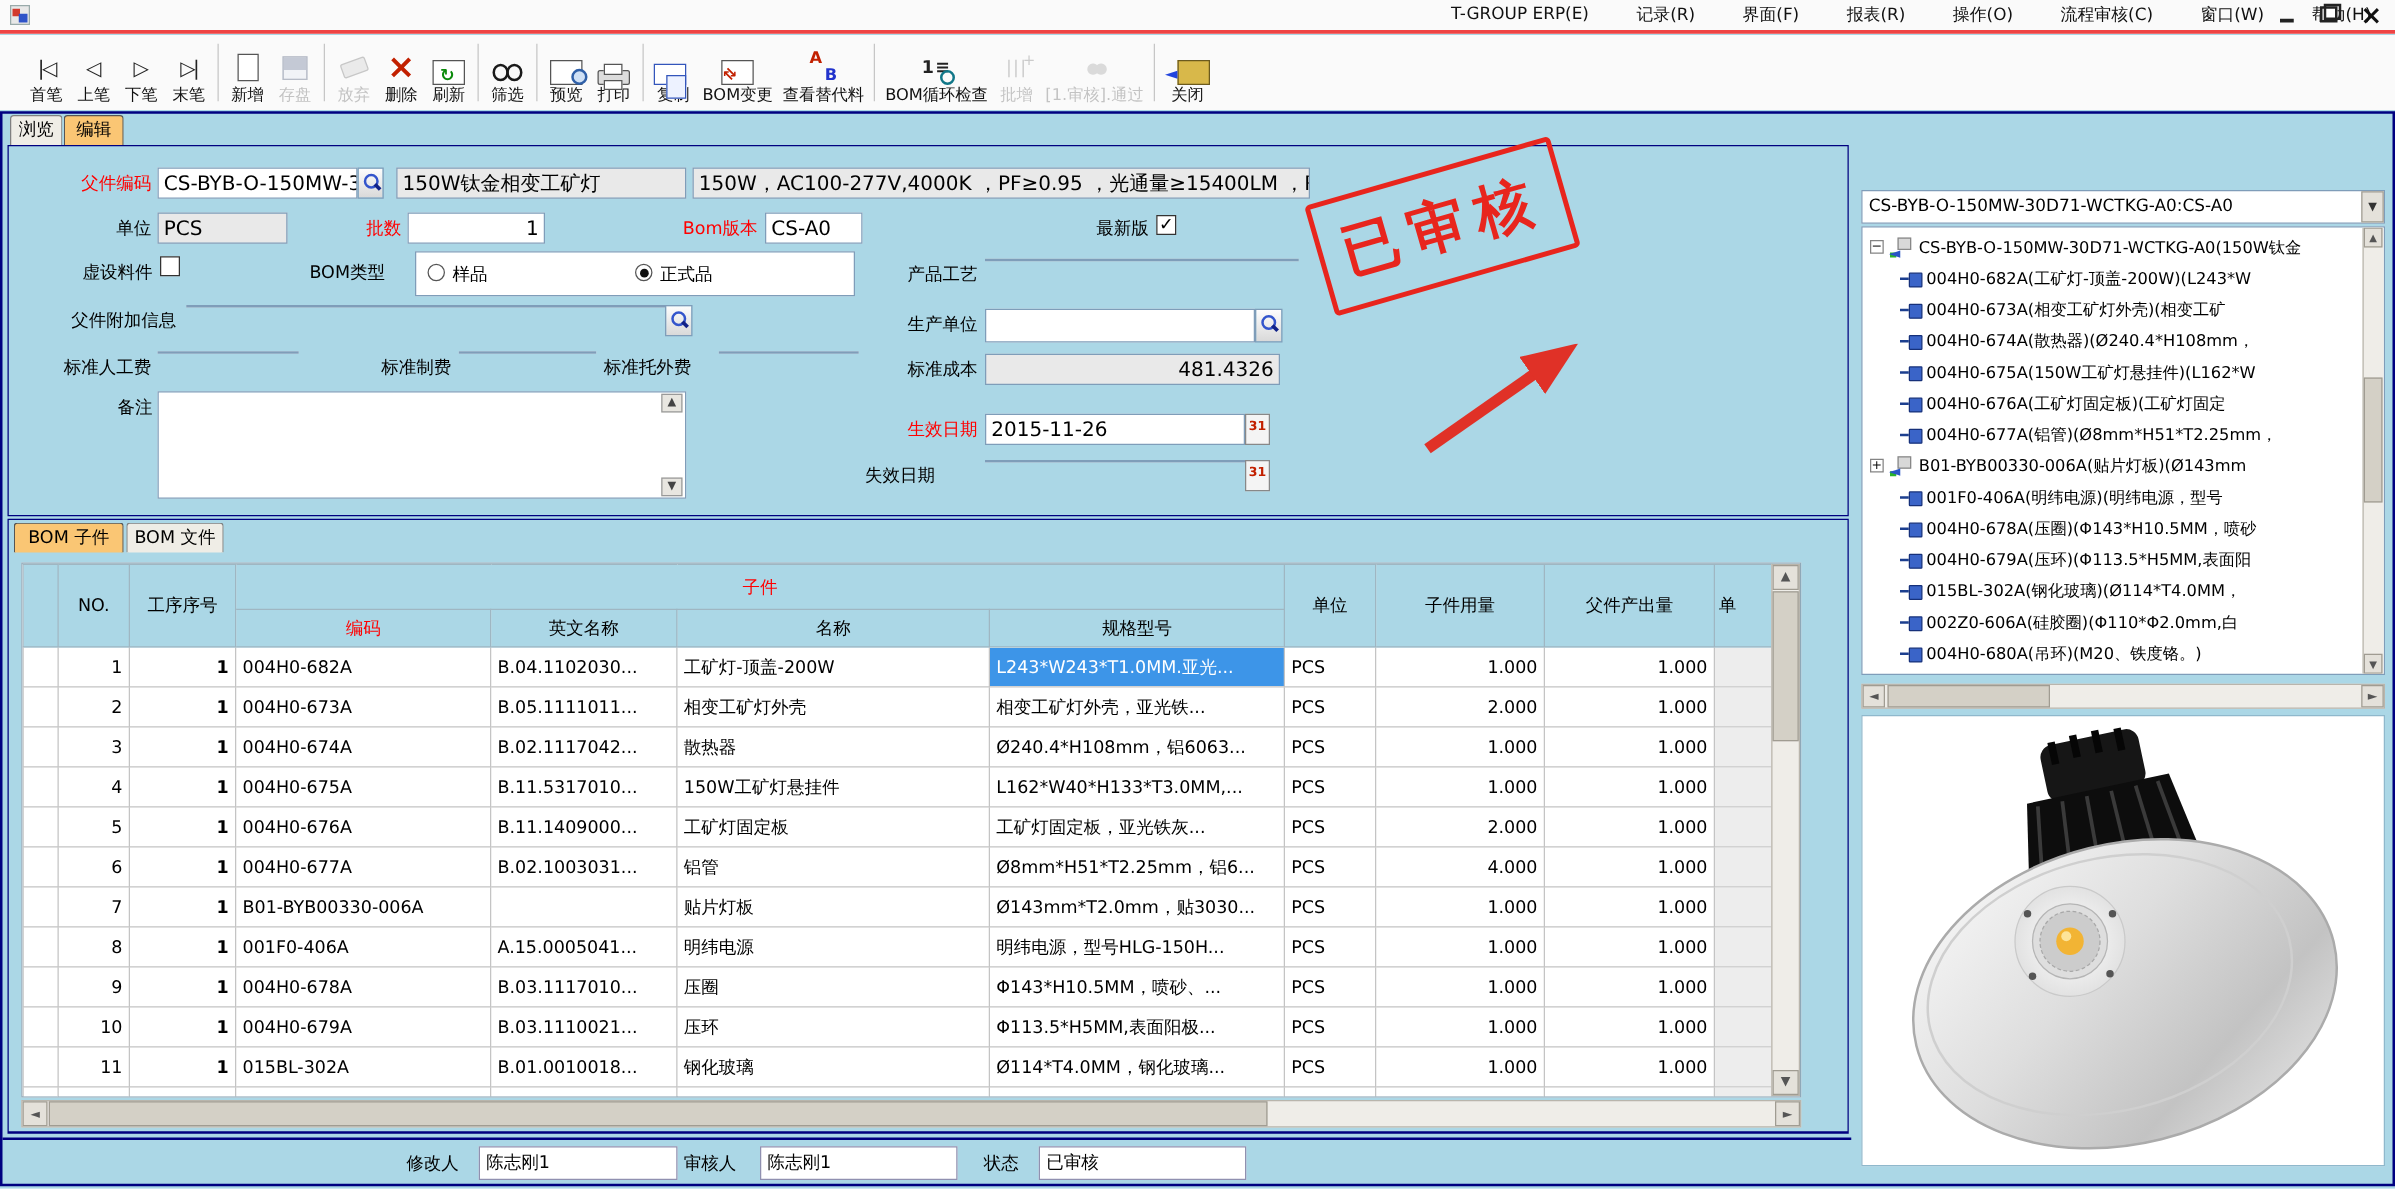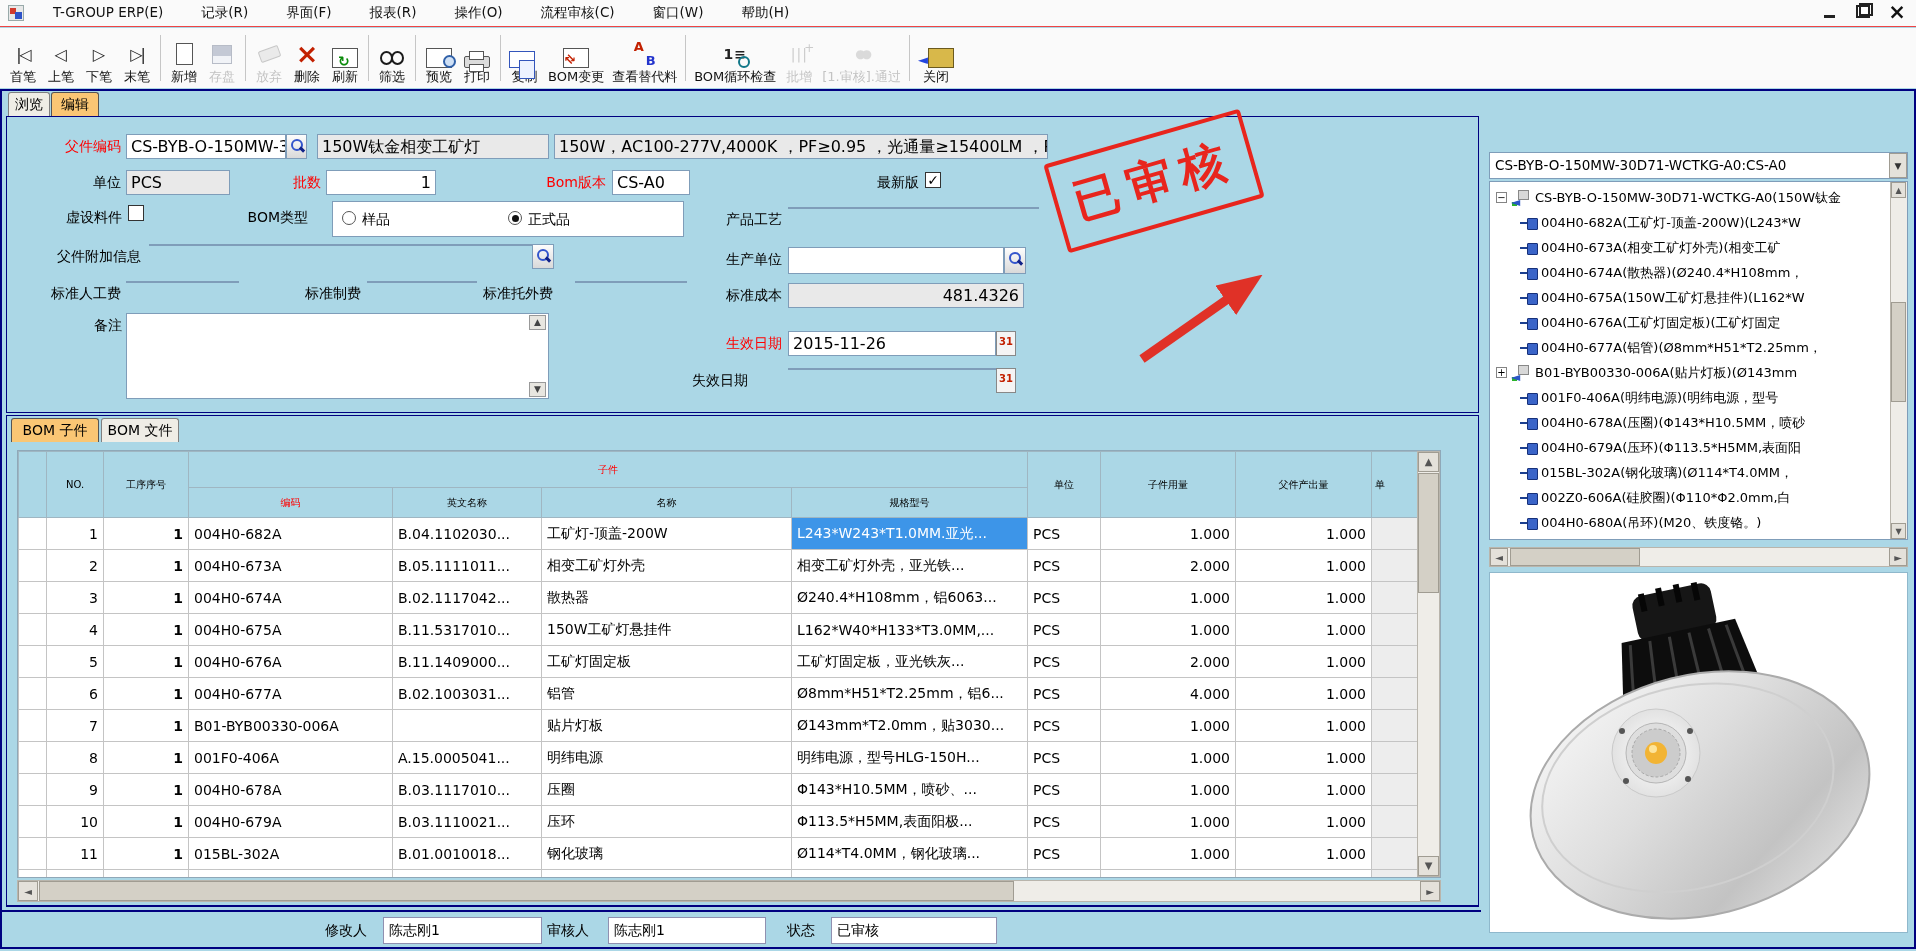--- a/index.html
+++ b/index.html
@@ -2,37 +2,37 @@
 <html><head>
 <meta charset="utf-8">
 <style>
   * { margin:0; padding:0; box-sizing:border-box; }
   html,body { width:1916px; height:951px; overflow:hidden;
     font-family:"DejaVu Sans", sans-serif; background:#fff; }
   #win { position:relative; width:1916px; height:951px; background:#ABD7E6; }
 
   
   #menubar { position:absolute; left:0; top:0; width:1916px; height:27px;
-    background:#FAFAFA; border-bottom:1px solid #ef4444; display:flex; align-items:center; }
+    background:#FAFAFA; border-bottom:3px solid #ef4444; display:flex; align-items:center;justify-content:space-between; }
   .app-icon { position:relative; width:16px; height:16px; margin:0 10px 0 8px;
     background:#E8E8E8; border:1px solid #9AA; }
   .app-icon::before { content:""; position:absolute; left:1px; top:2px; width:6px; height:6px; background:#D23A2E; }
   .app-icon::after  { content:""; position:absolute; right:1px; bottom:1px; width:7px; height:7px; background:#2E53C8; }
   .menu-item { font-size:13.5px; color:#111; padding:4px 19px; white-space:nowrap; cursor:default; }
   #win-controls { position:absolute; right:8px; top:3px; display:flex; gap:12px; align-items:center; }
   .wc { width:22px; height:18px; display:flex; align-items:center; justify-content:center; }
   .wc-min::before { content:""; width:11px; height:3px; background:#222; margin-top:8px; }
   .wc-restore { position:relative; }
   .wc-restore::before { content:""; position:absolute; left:4px; top:2px; width:10px; height:9px; border:2px solid #222; background:#fff; }
   .wc-restore::after  { content:""; position:absolute; left:7px; top:0px; width:10px; height:9px; border:2px solid #222; }
   .wc-close::before { content:"×"; font-size:21px; font-weight:bold; color:#111; line-height:14px; }
 
   
   #toolbar { position:absolute; left:0; top:28px; width:1916px; height:60px;
-    background:#FAFAFA; display:flex; align-items:center; padding-left:4px; }
+    background:#FAFAFA; display:flex; align-items:center; padding-left:18px; }
   .tb-wrap { display:flex; align-items:center; height:56px; }
   .tb-sep { width:1px; height:46px; background:#C6C6C6; margin:0 4px; }
   .tb-btn { display:flex; flex-direction:column; align-items:center; justify-content:flex-end;
     height:54px; padding:0 4px; min-width:38px; cursor:default; }
   .tb-btn .tb-label { font-size:13px; color:#111; white-space:nowrap; line-height:17px; }
   .tb-btn.disabled { opacity:.48; }
   .tb-btn.disabled .tb-label { color:#888; }
   .tbicon { height:28px; min-width:26px; display:flex; align-items:center; justify-content:center;
     font-size:17px; color:#222; position:relative; }
   .first-record-icon::before { content:"|◁"; letter-spacing:-2px; font-size:16px; }
@@ -115,21 +115,21 @@
     border-radius:4px; background:transparent; }
 
   
   #grid-wrap { position:absolute; left:10px; top:34px; width:1424px; height:428px;
     background:#fff; border:1px solid #8FA8B8; overflow:hidden; }
   #grid { position:absolute; left:0; top:0; width:1400px; border-collapse:collapse; table-layout:fixed; }
   #grid col.c1{width:28px}  #grid col.c2{width:57px}  #grid col.c3{width:85px}
   #grid col.c4{width:204px} #grid col.c5{width:149px} #grid col.c6{width:250px}
   #grid col.c7{width:236px} #grid col.c8{width:73px}  #grid col.c9{width:135px}
   #grid col.c10{width:136px}
-  #grid th { background:#ABD7E6; border:1px solid #9FB6C2; font-weight:normal; font-size:10px; padding:0 3px; }
+  #grid th { background:#ABD7E6; border:1px solid #9FB6C2; font-weight:normal; font-size:14px; padding:0 3px; }
   #grid thead tr:nth-child(1) th { height:36px; }
   #grid thead tr:nth-child(2) th { height:30px; }
   #grid td { border:1px solid #C4C4C4; font-size:14px; height:32px; padding:0 5px;
     white-space:nowrap; overflow:hidden; background:#fff; }
   #grid .c-no  { text-align:right; }
   #grid .c-seq { text-align:right; font-weight:bold; }
   #grid .c-qty, #grid .c-out { text-align:right; }
   #grid .c-x { background:#EDEDED; }
   #grid td.sel { background:#3D95E8; color:#fff; }
 

